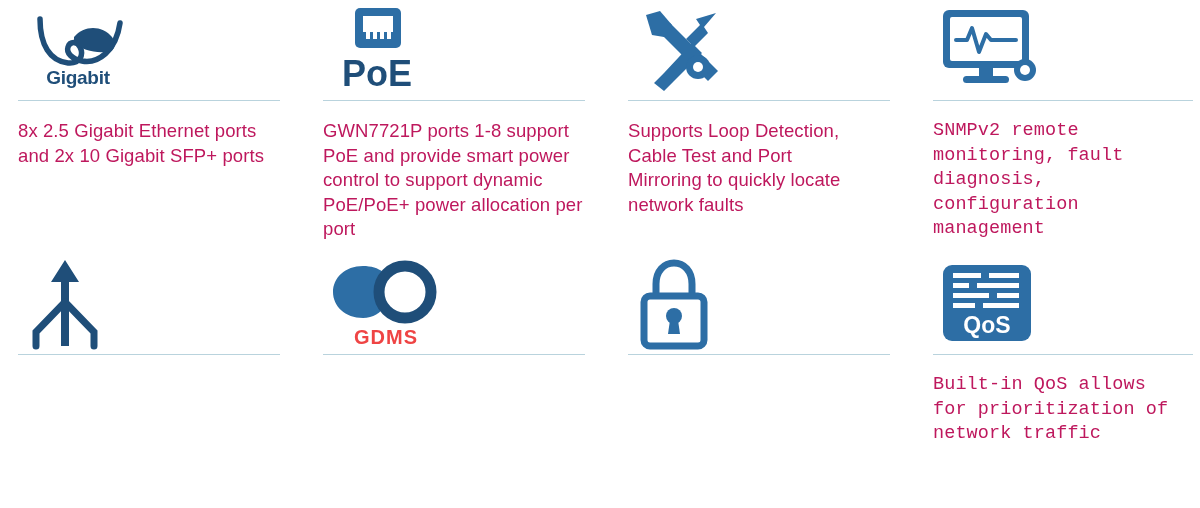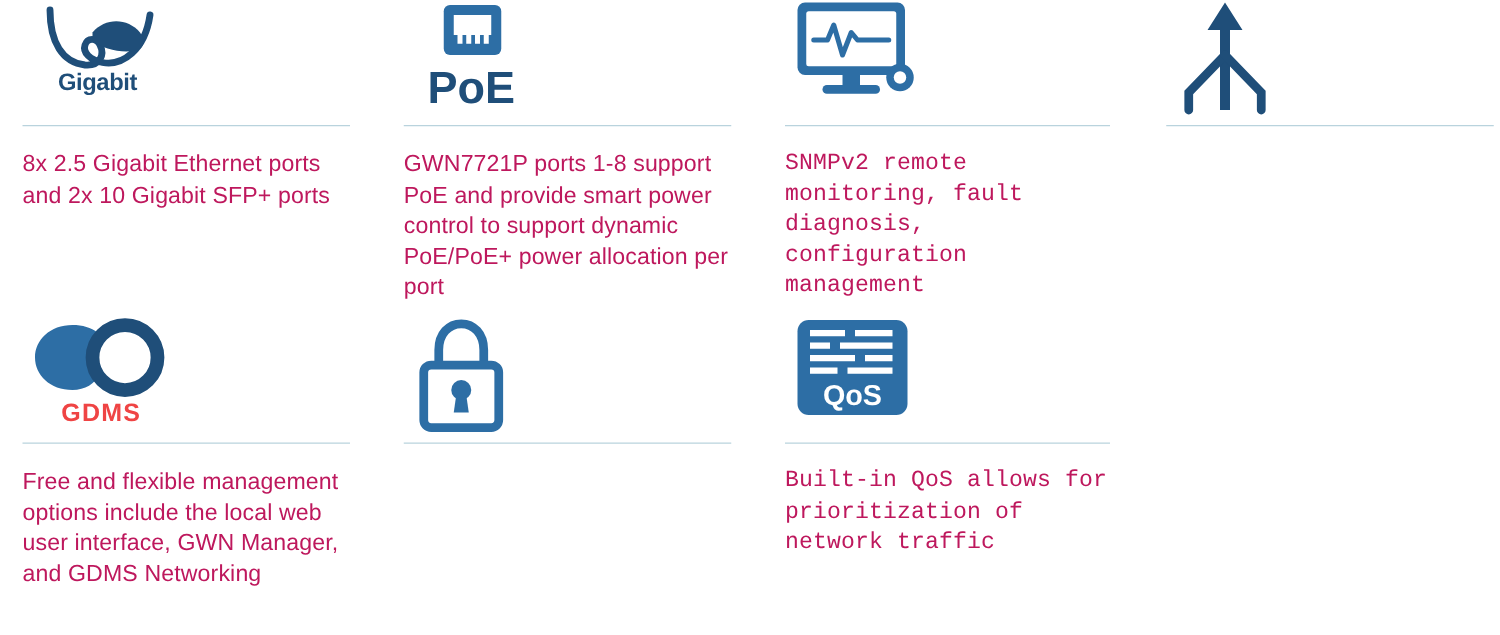--- a/index.html
+++ b/index.html
@@ -24,21 +24,21 @@
   }
   .cell {
     position: relative;
     box-sizing: border-box;
     padding-left: 18px;
     padding-right: 10px;
   }
   .icon-area {
     height: 100px;
     display: flex;
-    align-items: flex-start;
+    align-items: center;
     justify-content: flex-start;
     padding-left: 6px;
     box-sizing: border-box;
   }
   .divider {
     height: 1px;
     background: #b9d3dd;
     width: 262px;
     margin-left: 0;
     margin-bottom: 18px;
@@ -106,20 +106,34 @@
           <rect x="51" y="28" width="4" height="7" fill="#ffffff"></rect>
           <rect x="58" y="28" width="4" height="7" fill="#ffffff"></rect>
           <text x="48" y="82" font-family="Liberation Sans, sans-serif" font-size="36" font-weight="bold" fill="#1f4e79" text-anchor="middle">PoE</text>
         </svg>
       </div>
     </div>
     <div class="divider"></div>
     <div class="text">GWN7721P ports 1-8 support PoE and provide smart power control to support dynamic PoE/PoE+ power allocation per port</div>
   </div>
 
+  <div class="cell c3">
+    <div class="icon-area">
+      <svg width="96" height="82" viewBox="0 0 96 82">
+        <path d="M12 6 L26 2 L38 16 L30 28 L18 26 Z" fill="#2d6ea5"></path>
+        <path d="M26 24 L74 72 L84 62 L36 14 Z" fill="#2d6ea5"></path>
+        <path d="M82 4 L70 18 L74 24 L60 38 L52 30 L66 16 L62 10 Z" fill="#2d6ea5"></path>
+        <path d="M58 34 L30 64 L20 74 L30 82 L40 72 L68 44 Z" fill="#2d6ea5"></path>
+        <circle cx="64" cy="58" r="12" fill="#2d6ea5"></circle>
+        <circle cx="64" cy="58" r="5" fill="#ffffff"></circle>
+      </svg>
+    </div>
+    <div class="divider"></div>
+    <div class="text">Supports Loop Detection, Cable Test and Port Mirroring to quickly locate network faults</div>
+  </div>
 
   <div class="cell c4">
     <div class="icon-area">
       <svg width="104" height="84" viewBox="0 0 104 84">
         <rect x="4" y="2" width="86" height="58" rx="6" fill="#2d6ea5"></rect>
         <rect x="11" y="9" width="72" height="44" rx="2" fill="#ffffff"></rect>
         <path d="M17 32 L28 32 L33 20 L40 44 L47 26 L52 32 L77 32" fill="none" stroke="#2d6ea5" stroke-width="4" stroke-linecap="round" stroke-linejoin="round"></path>
         <rect x="40" y="60" width="14" height="8" fill="#2d6ea5"></rect>
         <rect x="24" y="68" width="46" height="7" rx="3.5" fill="#2d6ea5"></rect>
         <circle cx="86" cy="62" r="11" fill="#2d6ea5"></circle>
@@ -145,21 +159,20 @@
     <div class="icon-area">
       <div class="icon-stack">
         <svg width="114" height="64" viewBox="0 0 114 64">
           <path d="M34 6 C16 6, 4 18, 4 32 C4 46, 16 58, 34 58 C44 58, 52 53, 56 45 C50 41, 46 35, 46 28 C46 22, 49 16, 54 12 C49 8, 42 6, 34 6 Z" fill="#2d6ea5"></path>
           <circle cx="76" cy="32" r="26" fill="none" stroke="#1f4e79" stroke-width="11"></circle>
         </svg>
         <div class="gdms-label">GDMS</div>
       </div>
     </div>
     <div class="divider"></div>
-    <div class="text">Free and flexible management options include the local web user interface, GWN Manager, and GDMS Networking</div>
   </div>
 
   <div class="cell c3">
     <div class="icon-area">
       <svg width="80" height="92" viewBox="0 0 80 92">
         <path d="M22 40 L22 26 C22 13, 30 5, 40 5 C50 5, 58 13, 58 26 L58 40" fill="none" stroke="#2d6ea5" stroke-width="7"></path>
         <rect x="10" y="38" width="60" height="50" rx="6" fill="none" stroke="#2d6ea5" stroke-width="7"></rect>
         <circle cx="40" cy="58" r="8" fill="#2d6ea5"></circle>
         <path d="M36 62 L44 62 L46 76 L34 76 Z" fill="#2d6ea5"></path>
       </svg>

